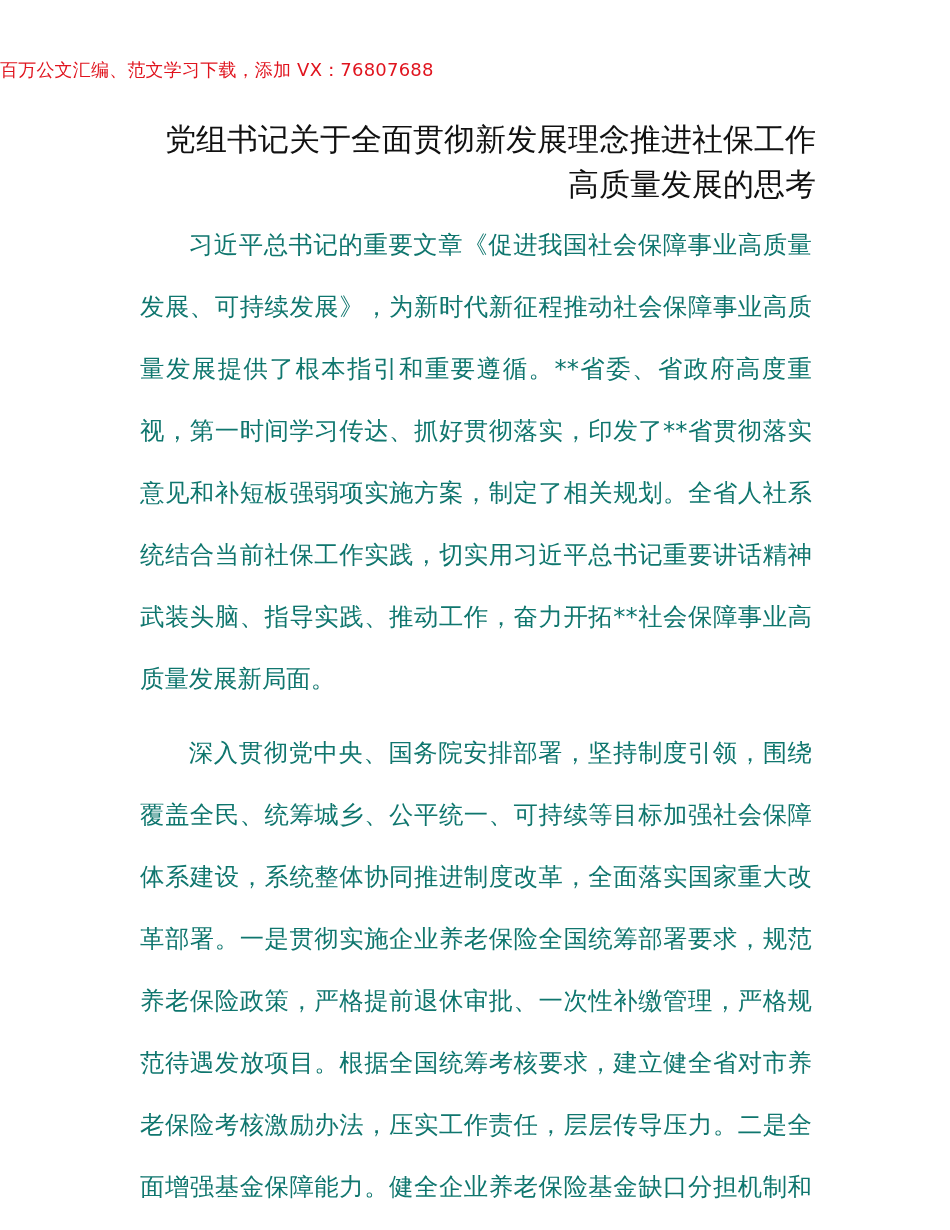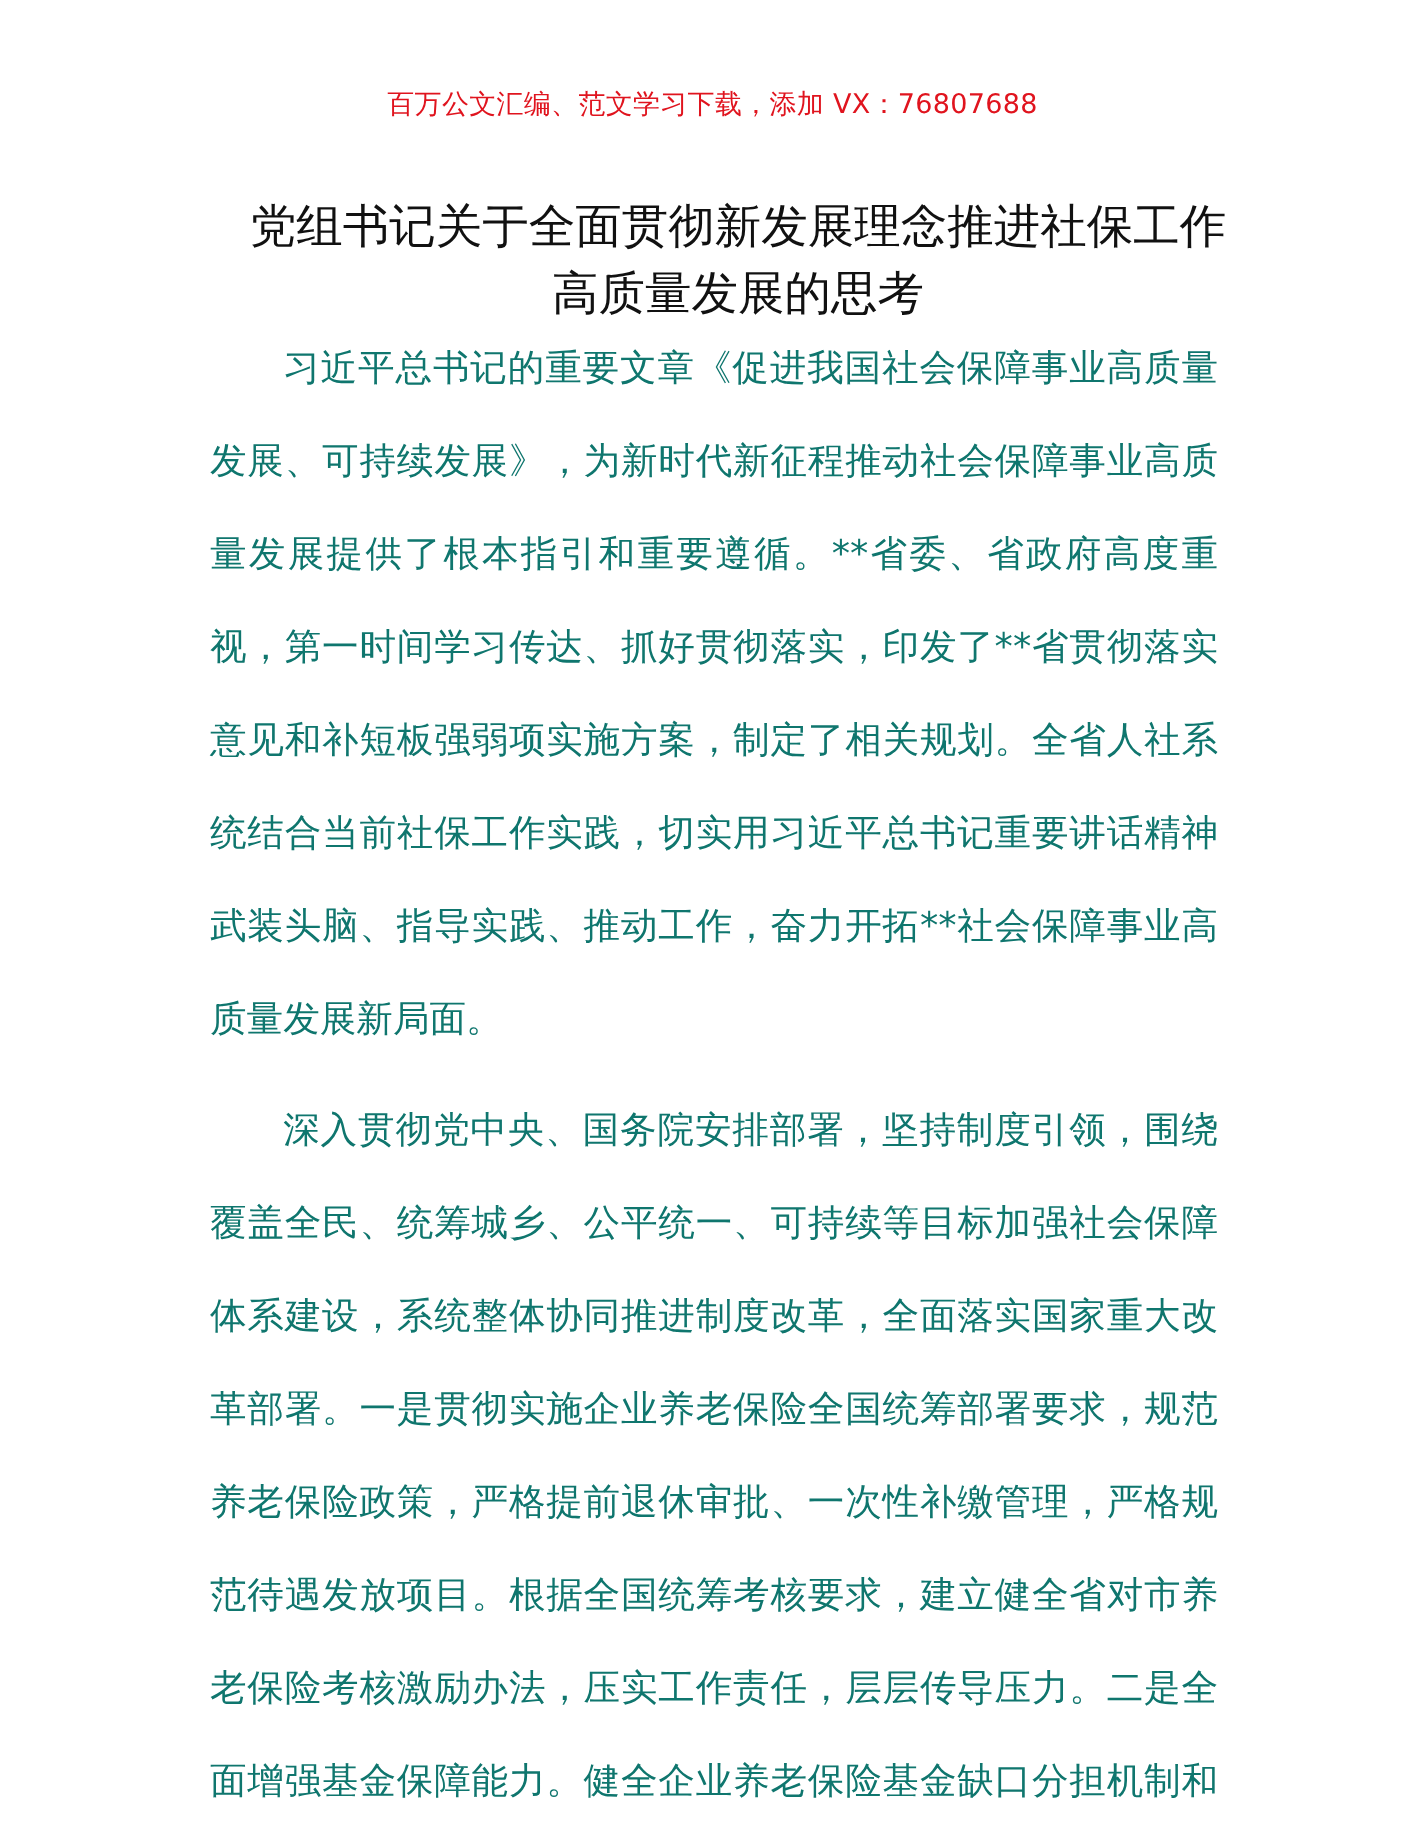--- a/index.html
+++ b/index.html
@@ -13,36 +13,35 @@
       position: relative;
       overflow: hidden;
       font-family: "DejaVu Sans", "Liberation Sans", sans-serif;
       color: #111111;
     }
     .header-banner {
       position: absolute;
       top: 56px;
       left: 0;
       width: 950px;
-      text-align: center;
       font-size: 18px;
       line-height: 28px;
       color: #e0141e;
       letter-spacing: 0.2px;
     }
     .doc-title {
       position: absolute;
       top: 113px;
       left: 140px;
       width: 672px;
-      text-align: center;
+      text-align: right;
       font-size: 31px;
       line-height: 45px;
       color: #111111;
-      margin: 16px;
+      margin: 4px;
       font-weight: normal;
     }
     .doc-body {
       position: absolute;
       top: 214px;
       left: 140px;
       width: 672px;
       font-size: 24.4px;
       line-height: 62px;
       color: #0f766e;

